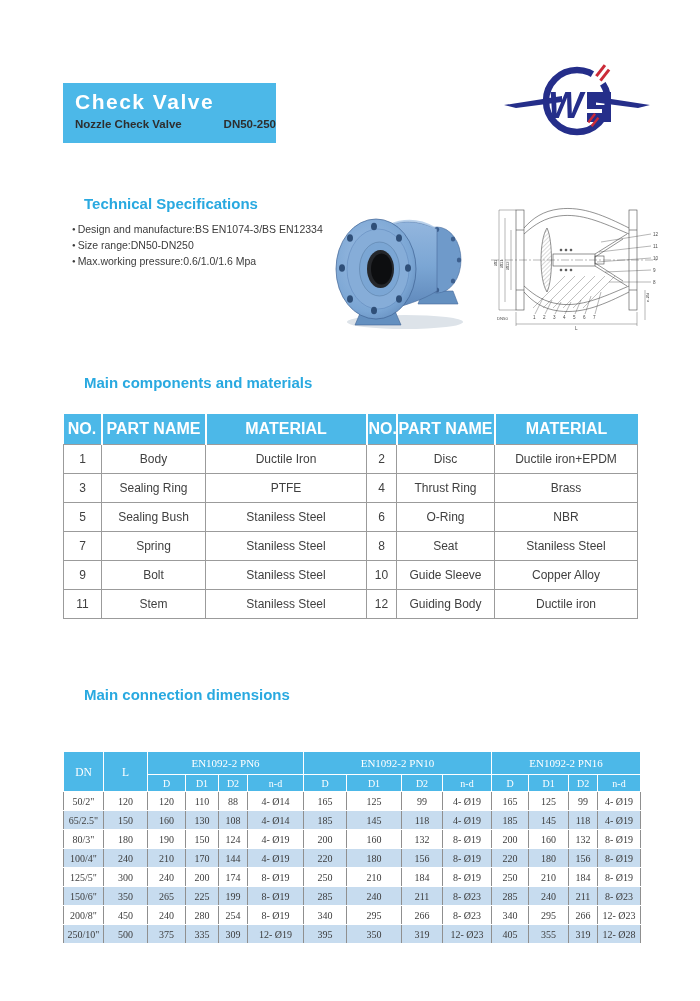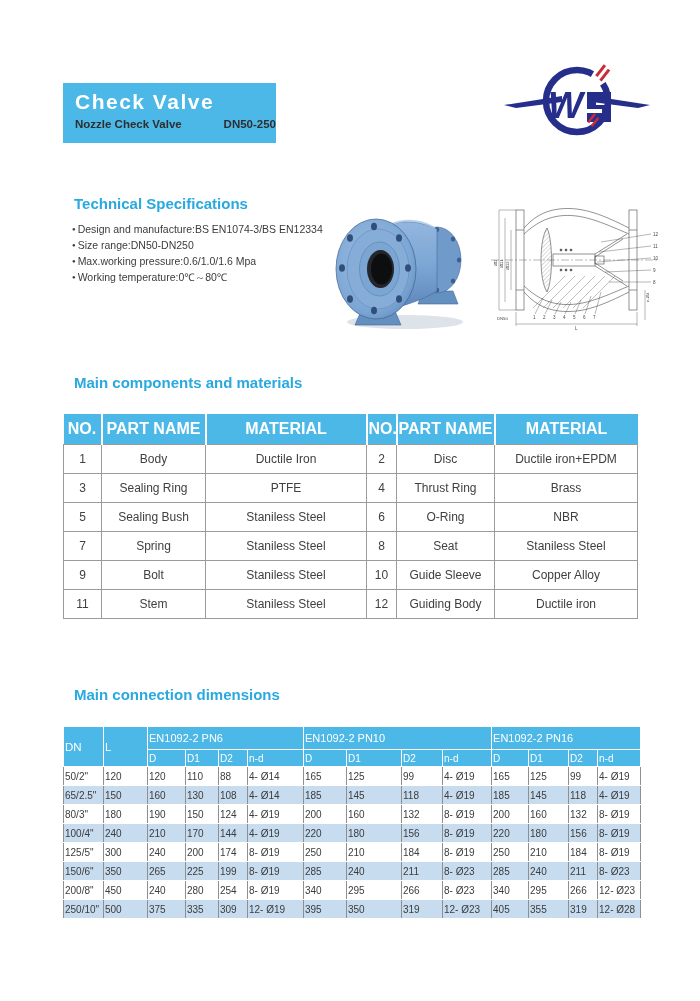--- a/index.html
+++ b/index.html
@@ -11,21 +11,21 @@
                 background:#4cb8e8; box-sizing:border-box; padding:7px 0 0 12px; }
   .header-title { color:#ffffff; font-size:21px; font-weight:bold; letter-spacing:1.5px; }
   .header-sub { display:flex; gap:26px; margin-top:4px; font-size:11.5px;
                 color:#2e2e2e; font-weight:bold;justify-content:space-between; }
 
   
   .logo { position:absolute; left:486px; top:46px; width:182px; text-align:center; }
   .logo-text { color:#252e8a; font-weight:bold; font-size:15px; letter-spacing:1.5px; margin-top:1px; }
 
   
-  .sec { position:absolute; left:74px; margin:0; color:#29a9e0; font-size:15px; font-weight:600;text-align:center; }
+  .sec { position:absolute; left:84px; margin:0; color:#29a9e0; font-size:15px; font-weight:600;text-align:center; }
   .sec-tech { top:180px; }
   .sec-comp { top:359px; }
   .sec-dims { top:671px; }
 
   
   .bullets { position:absolute; left:72px; top:206px; margin:0; padding:0; list-style:none;
              font-size:10.5px; color:#3b3b3b; }
   .bullets li { line-height:16px; }
   .bullets li::before { content:"\25CF"; font-size:6px; vertical-align:2px; margin-right:2px; }
 
@@ -38,22 +38,22 @@
   
   .comp-table { position:absolute; left:63px; top:399px; width:574px;
                 border-collapse:collapse; table-layout:fixed; }
   .comp-table th { background:#4cb8e8; color:#ffffff; font-size:16px; font-weight:bold;
                    height:28px; border-right:2px solid #ffffff; }
   .comp-table th:last-child { border-right:none; }
   .comp-table td { border:1px solid #9b9b9b; height:26px; text-align:center;
                    font-size:12px; color:#404040; background:#ffffff; }
 
   
-  .dims-table { position:absolute; left:63px; top:711px; width:577px;
-                border-collapse:collapse; table-layout:fixed; text-align:left; }
+  .dims-table { position:absolute; left:63px; top:736px; width:577px;
+                border-collapse:collapse; table-layout:fixed; text-align:center;font-family:Liberation Serif, serif; }
   .dims-table thead th { background:#4cb8e8; color:#ffffff; font-weight:normal;
                          border:1px solid #ffffff; }
   .dims-table thead .row1 th { font-size:11px; height:20px; }
   .dims-table thead .row2 th { font-size:10px; height:14px; }
   .dims-table thead th.first { font-size:11.5px; }
   .dims-table tbody td { font-size:10px; color:#3c3c3c; height:16px;
                          border-right:1px solid #8f8f8f; border-bottom:1px solid #ffffff; }
   .dims-table tbody td:first-child { border-left:1px solid #8f8f8f; }
   .dims-table tbody tr:nth-child(even) { background:#c7dcef; }
 </style>
@@ -87,21 +87,20 @@
         <rect x="93" y="53" width="2.4" height="11" fill="#cb2b38"></rect>
       </g>
     </svg>
   </div>
 
   <h2 class="sec sec-tech">Technical Specifications</h2>
   <ul class="bullets">
       <li>Design and manufacture:BS EN1074-3/BS EN12334</li>
       <li>Size range:DN50-DN250</li>
       <li>Max.working pressure:0.6/1.0/1.6 Mpa</li>
-      <li>Working temperature:0℃～80℃</li>
     </ul>
 
   <svg class="photo" width="142" height="122" viewBox="0 0 142 122">
     <defs>
       <linearGradient id="bodyG" x1="0" y1="0" x2="0" y2="1">
         <stop offset="0" stop-color="#93b6de"></stop>
           <stop offset="0.5" stop-color="#7ba6d4"></stop>
           <stop offset="1" stop-color="#5c85b8"></stop>
       </linearGradient>
       <radialGradient id="flanG" cx="0.42" cy="0.4" r="0.75">

